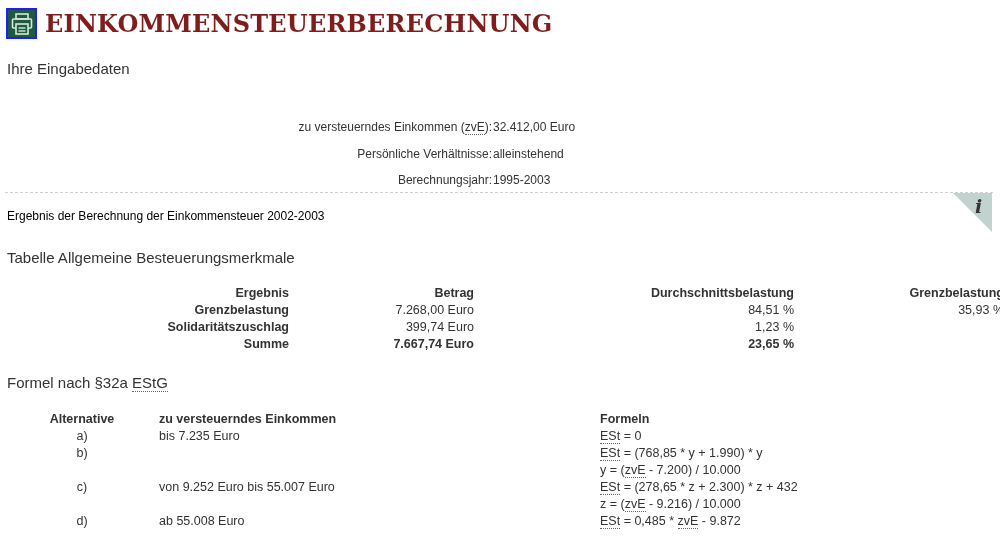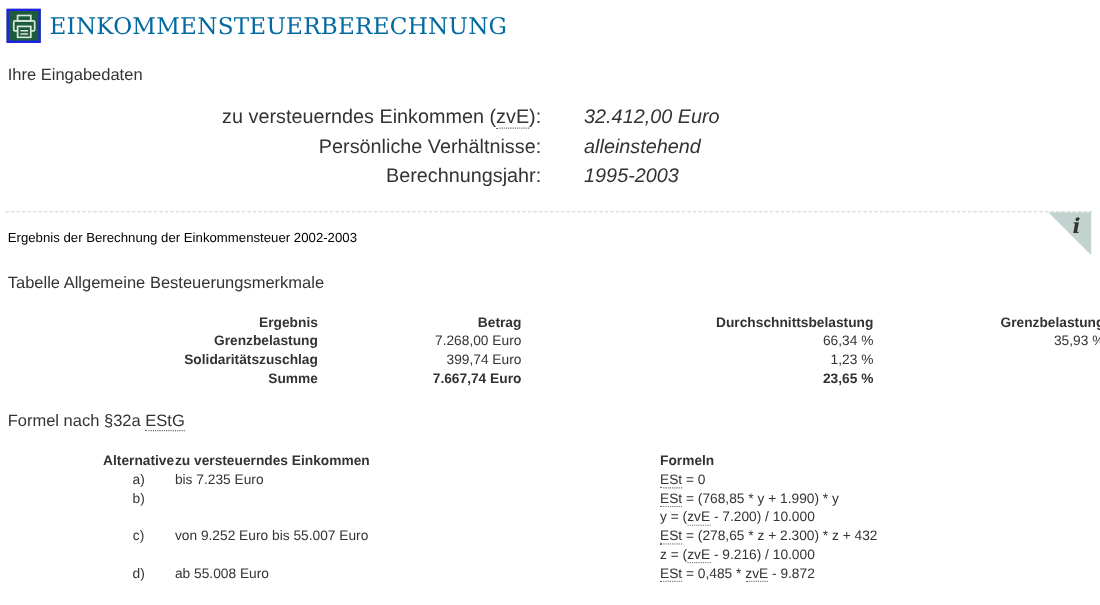--- a/index.html
+++ b/index.html
@@ -1,49 +1,49 @@
 <!DOCTYPE html>
 <html><head>
 <meta charset="utf-8">
 <style>
   * { box-sizing: border-box; margin: 0; padding: 0; }
   html, body { width: 1000px; height: 550px; background: #ffffff; overflow: hidden; }
   body { font-family: "Liberation Sans", "DejaVu Sans", sans-serif; color: #333333; position: relative; }
 
   .header { position: absolute; left: 6px; top: 8px; display: flex; align-items: center; }
   .app-icon { width: 31px; height: 31px; background: #1d5a3e; border: 2px solid #2020ee; display: flex; align-items: center; justify-content: center; }
-  .page-title { margin-left: 8px; font-family: "DejaVu Serif", "Liberation Serif", serif; font-size: 21px; color: #0369a1; letter-spacing: 0.2px; font-weight: normal; }
+  .page-title { margin-left: 8px; font-family: "DejaVu Serif", "Liberation Serif", serif; font-size: 24px; color: #7f1d1d; letter-spacing: 0.2px; font-weight: bold; }
 
   .h2 { position: absolute; left: 7px; font-weight: normal; font-size: 15px; color: #333; }
 
   .input-grid { position: absolute; top: 96px; left: 0; width: 1000px; }
-  .input-row { position: absolute; left: 0; width: 1000px; height: 18px; font-size: 18px; }
+  .input-row { position: absolute; left: 0; width: 1000px; height: 18px; font-size: 12px; margin-top: 24px; }
   .input-row .lbl { position: absolute; right: 508px; text-align: right; white-space: nowrap; }
-  .input-row .val { position: absolute; left: 531px; white-space: nowrap; font-style: italic; }
+  .input-row .val { position: absolute; left: 493px; white-space: nowrap; }
   .abbr { border-bottom: 1px dotted #666; }
 
   .divider { position: absolute; left: 5px; top: 192px; width: 988px; border-top: 1px dashed #cfcfcf; }
   .info-tri { position: absolute; left: 953px; top: 193px; width: 0; height: 0; border-top: 39px solid #c2d3cf; border-left: 39px solid transparent; }
   .info-i { position: absolute; left: 975px; top: 195px; font-family: "DejaVu Serif", serif; font-style: italic; font-size: 19px; color: #333; font-weight: bold; }
 
   .result-caption { position: absolute; left: 7px; top: 209px; font-size: 12px; color: #000000; }
 
   .t1 { position: absolute; top: 286px; left: 12px; width: 1000px; font-size: 12.5px; }
   .t1 .row { position: relative; height: 17px; }
   .t1 .c { position: absolute; white-space: nowrap; text-align: right; }
   .t1 .c1 { right: 723px; font-weight: bold; }
   .t1 .c2 { right: 538px; }
   .t1 .c3 { right: 218px; }
   .t1 .c4 { right: 8px; }
   .t1 .head .c { font-weight: bold; }
   .t1 .bold { font-weight: bold; }
 
   .t2 { position: absolute; top: 412px; left: 0; width: 1000px; font-size: 12.5px; }
   .t2 .row { position: relative; height: 17px; }
-  .t2 .alt { position: absolute; left: 0; width: 164px; text-align: center; margin-left: 44px; }
+  .t2 .alt { position: absolute; left: 0; width: 164px; text-align: center; }
   .t2 .inc { position: absolute; left: 159px; white-space: nowrap; }
   .t2 .frm { position: absolute; left: 562px; white-space: nowrap; padding-left: 38px; }
   .t2 .head span { font-weight: bold; }
   .t2 .head .alt { font-weight: bold; }
 </style>
 </head>
 <body>
 
 <div class="header">
   <div class="app-icon">
@@ -86,21 +86,21 @@
 <div class="t1">
   <div class="row head">
     <span class="c c1">Ergebnis</span>
     <span class="c c2">Betrag</span>
     <span class="c c3">Durchschnittsbelastung</span>
     <span class="c c4">Grenzbelastung</span>
   </div>
   <div class="row">
     <span class="c c1">Grenzbelastung</span>
     <span class="c c2">7.268,00 Euro</span>
-    <span class="c c3">66,34 %</span>
+    <span class="c c3">84,51 %</span>
     <span class="c c4">35,93 %</span>
   </div>
   <div class="row">
     <span class="c c1">Solidaritätszuschlag</span>
     <span class="c c2">399,74 Euro</span>
     <span class="c c3">1,23 %</span>
   </div>
   <div class="row">
     <span class="c c1">Summe</span>
     <span class="c c2 bold">7.667,74 Euro</span>

